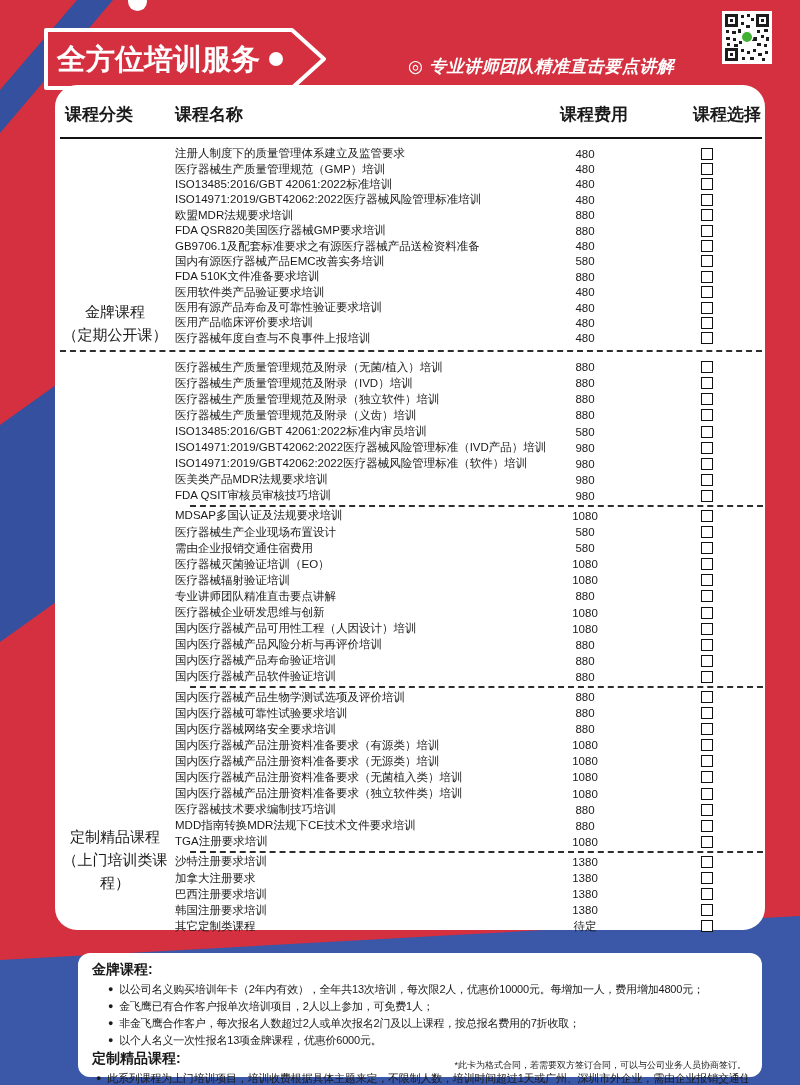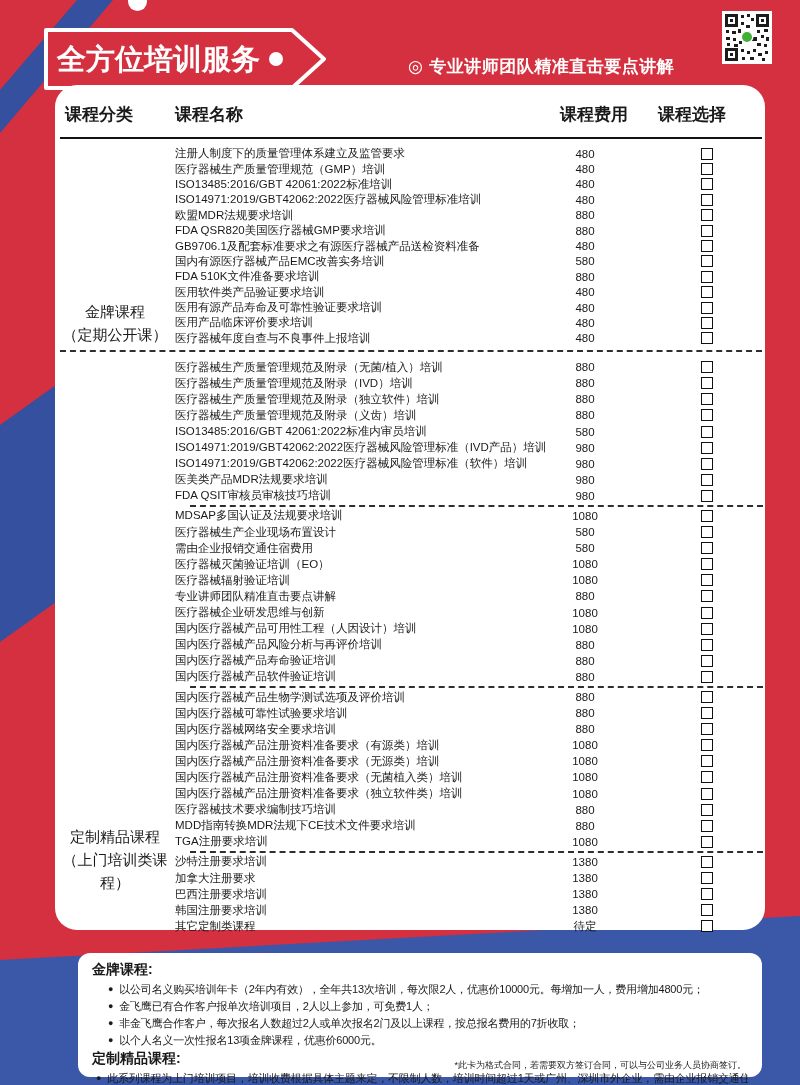--- a/index.html
+++ b/index.html
@@ -12,31 +12,31 @@
   .shape{position:absolute;inset:0;pointer-events:none;}
   .stripe-topleft{background:#34509e;clip-path:polygon(77px 0,113px 0,0 133px,0 90px);}
   .stripe-midleft{background:#34509e;clip-path:polygon(0 425px,56px 385px,56px 602px,0 642px);}
   .bottom-blue{background:#3a57a8;clip-path:polygon(0 960px,800px 916px,800px 1085px,0 1085px);}
   .white-dot{position:absolute;left:128px;top:-8px;width:19px;height:19px;border-radius:50%;background:#fff;}
 
   
   .banner{position:absolute;left:42px;top:26px;width:290px;height:66px;}
   .banner svg{display:block;}
   .banner text{font-family:"Liberation Sans","DejaVu Sans",sans-serif;font-weight:bold;fill:#fff;}
-  .subtitle{position:absolute;left:408px;top:55px;color:#fff;font-weight:bold;font-size:17px;letter-spacing:.5px;white-space:nowrap;}
+  .subtitle{position:absolute;left:408px;top:55px;color:#fff;font-weight:bold;font-size:17px;letter-spacing:.5px;white-space:nowrap;font-style:italic;}
   .subtitle .icn{margin-right:6px;}
 
   
   .qr{position:absolute;left:722px;top:11px;width:50px;height:53px;background:#fff;padding:2px;box-sizing:border-box;}
 
   
   .card{position:absolute;left:55px;top:85px;width:710px;height:845px;background:#fff;border-radius:22px;box-sizing:border-box;}
   .thead{position:relative;height:36px;margin-top:16px;font-weight:bold;font-size:17px;}
   .thead span{position:absolute;top:2px;white-space:nowrap;}
-  .th-cat{left:10px;} .th-name{left:120px;} .th-fee{left:505px;} .th-sel{left:603px;}
+  .th-cat{left:10px;} .th-name{left:120px;} .th-fee{left:505px;} .th-sel{left:638px;}
   .hline{height:0;border-top:2.5px solid #111;margin:0 3px 0 5px;}
   .tbody{padding-top:7px;}
   .section{display:flex;}
   .cat{width:120px;display:flex;flex-direction:column;justify-content:flex-end;text-align:center;font-size:15px;line-height:1.55;}
   .s2 .cat{transform:translateY(-40px);}
   .rows{flex:1;min-width:0;}
   .row{display:flex;align-items:center;height:15.4px;font-size:11.5px;}
   .s2 .row{height:16.1px;align-items:center;}
   .c-name{flex:1;white-space:nowrap;overflow:hidden;}
   .c-price{width:80px;text-align:center;}

